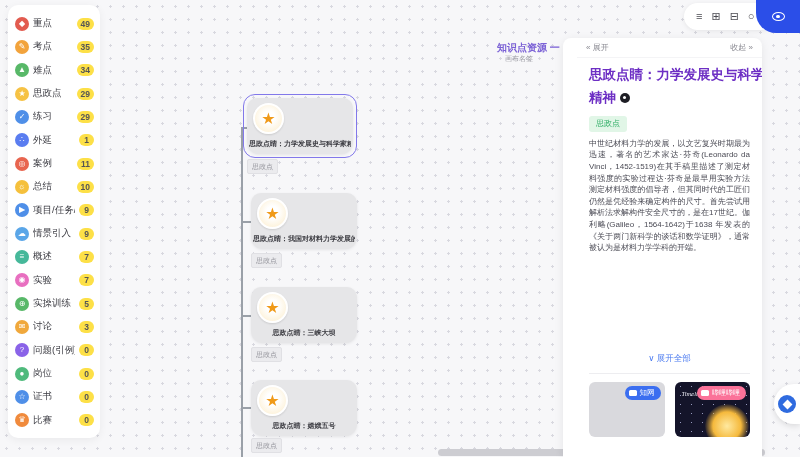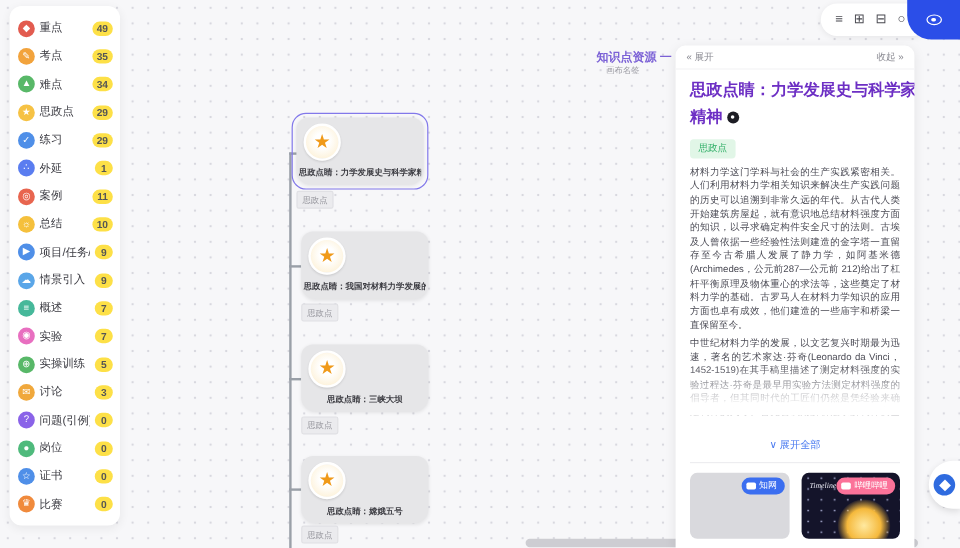--- a/index.html
+++ b/index.html
@@ -67,21 +67,21 @@
     position:absolute; right:0; top:0; width:44px; height:33px; background:#2b4ee8;
     border-radius:0 0 0 20px; display:flex; align-items:center; justify-content:center; cursor:pointer;
   }
   .eye { width:13px; height:9px; border:1.4px solid #fff; border-radius:50%; position:relative; }
   .eye::after { content:""; position:absolute; left:50%; top:50%; width:3.5px; height:3.5px; margin:-1.75px; background:#fff; border-radius:50%; }
 
   
   .panel {
     position:absolute; left:563px; top:38px; width:199px; height:419px;
     background:#fff; border-radius:8px 8px 0 0; box-shadow:0 2px 10px rgba(0,0,0,.08);
-    z-index:6; overflow:hidden;
+    z-index:6; overflow:hidden;padding-left:14px;
   }
   .p-header {
     height:20px; display:flex; justify-content:space-between; align-items:center;
     padding:0 9px; font-size:8px; color:#8a8a92; border-bottom:1px solid #f4f4f6;
   }
   .p-header span { cursor:pointer; }
   .p-body { padding:6px 12px 0 12px; position:relative; }
   .p-title {
     position:relative; width:200px; font-size:13.5px; font-weight:bold; color:#6d2fc4;
     line-height:1.7; padding-right:0;
@@ -101,21 +101,21 @@
     background-size:3px 3px;
   }
   .p-tag {
     display:inline-block; margin-top:6px; background:#e1f6e7; color:#2fae66;
     font-size:8px; padding:2.5px 7px; border-radius:3px;
   }
   .p-text { margin-top:6px; height:208px; overflow:hidden; position:relative; }
   .p-text p { font-size:8px; line-height:11.6px; color:#4b4b55; text-align:justify; margin-bottom:3px; }
   .fade-overlay { position:absolute; left:0; right:0; bottom:0; height:42px;
     background:linear-gradient(to bottom, rgba(255,255,255,0), #fff 85%); }
-  .expand-all { margin-top:19px; text-align:center; font-size:8.5px; color:#4a7af0; cursor:pointer; }
+  .expand-all { margin-top:7px; text-align:center; font-size:8.5px; color:#4a7af0; cursor:pointer; }
   .p-divider { height:1px; background:#ededf0; margin:8px 0 7px 0; }
   .res-heading { font-size:11px; font-weight:bold; color:#26262c; }
   .res-row { display:flex; gap:10px; margin-top:8px; }
   .res-card { position:relative; width:98px; height:55px; border-radius:6px; overflow:hidden; cursor:pointer; }
   .res-card.gray { background:#d9d9dd; }
   .res-card.img { background:#14142a; }
   .res-stars { position:absolute; inset:0;
     background-image:radial-gradient(circle,#cfd4ff 0.6px, transparent 1px); background-size:11px 9px; opacity:.7; }
   .res-glow { position:absolute; left:30px; top:22px; width:44px; height:44px; border-radius:50%;
     background:radial-gradient(circle,#ffe9a0 0%, #f5b93c 45%, rgba(245,185,60,0) 72%); }
@@ -297,21 +297,20 @@
   </div>
   <div class="p-body">
     <div class="p-title">
       <span>思政点睛：力学发展史与科学家精神</span><span class="t-ic-dark"></span>
       <span class="t-ic-gray"></span>
     </div>
     <div>
       <span class="p-tag">思政点</span>
     </div>
     <div class="p-text">
-      <p>材料力学这门学科与社会的生产实践紧密相关。人们利用材料力学相关知识来解决生产实践问题的历史可以追溯到非常久远的年代。从古代人类开始建筑房屋起，就有意识地总结材料强度方面的知识，以寻求确定构件安全尺寸的法则。古埃及人曾依据一些经验性法则建造的金字塔一直留存至今古希腊人发展了静力学，如阿基米德(Archimedes，公元前287—公元前 212)给出了杠杆平衡原理及物体重心的求法等，这些奠定了材料力学的基础。古罗马人在材料力学知识的应用方面也卓有成效，他们建造的一些庙宇和桥梁一直保留至今。</p>
       <p>中世纪材料力学的发展，以文艺复兴时期最为迅速，著名的艺术家达·芬奇(Leonardo da Vinci，1452-1519)在其手稿里描述了测定材料强度的实验过程达·芬奇是最早用实验方法测定材料强度的倡导者，但其同时代的工匠们仍然是凭经验来确定构件的尺寸。首先尝试用解析法求解构件安全尺寸的，是在17世纪。伽利略(Galileo，1564-1642)于1638 年发表的《关于两门新科学的谈话和数学证明》，通常被认为是材料力学学科的开端。</p>
 
       <div class="fade-overlay"></div>
     </div>
     <div class="expand-all">
       <span>∨</span>
       <span>展开全部</span>
     </div>
     <div class="p-divider"></div>
     <div class="res-row">

